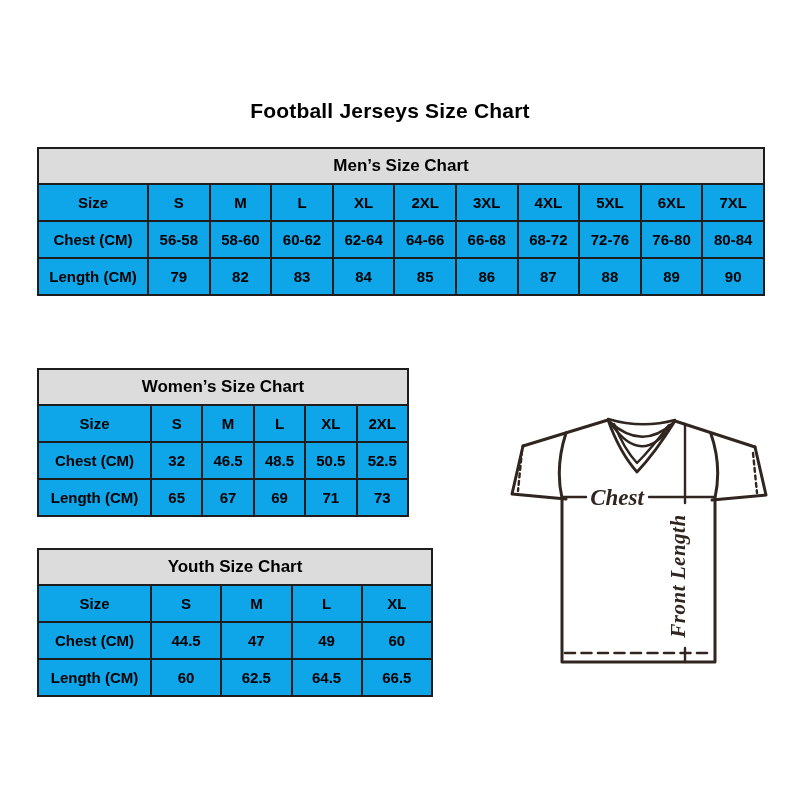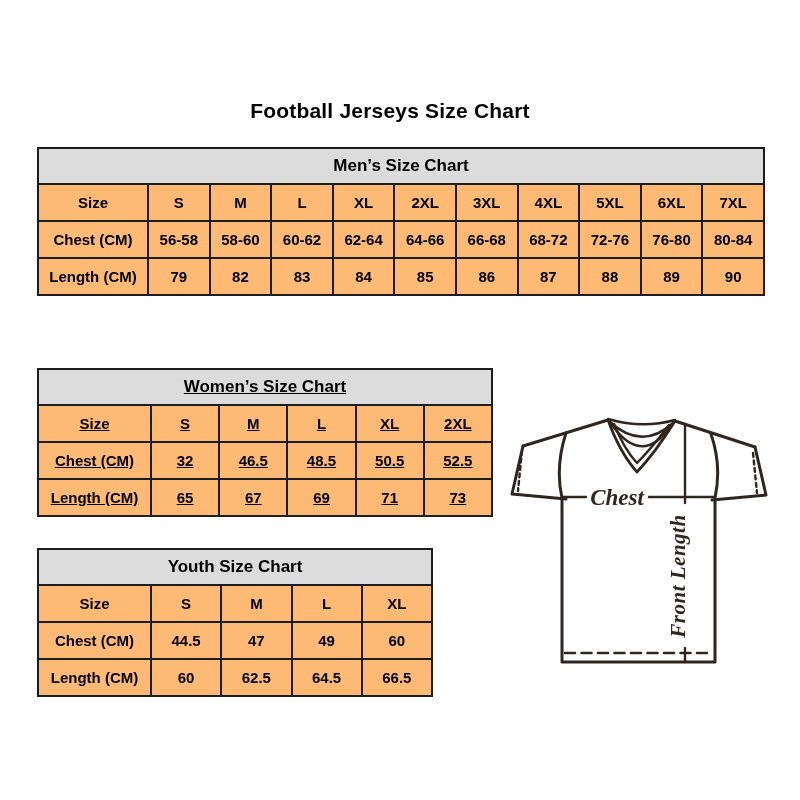--- a/index.html
+++ b/index.html
@@ -12,21 +12,21 @@
   body{font-family:"Liberation Sans",sans-serif;color:var(--text);}
   .page{position:relative;width:800px;height:800px;background:#fff;overflow:hidden;}
 
   .page-title{
     position:absolute;top:99px;left:0;width:780px;margin:0;
     text-align:center;font-size:21px;font-weight:bold;color:var(--text);
     letter-spacing:0.2px;
   }
 
   table.size-table{
-    position:absolute;border-collapse:collapse;table-layout:fixed;background:#fdba74;
+    position:absolute;border-collapse:collapse;table-layout:fixed;background:#0ea5e9;
   }
   .size-table th,.size-table td{
     border:2px solid var(--table-border);
     text-align:center;vertical-align:middle;
     font-weight:bold;color:var(--text);
     padding:0;overflow:hidden;white-space:nowrap;
   }
   .size-table td{font-size:15px;height:35px;}
   .size-table th.table-title{
     background:var(--table-header-bg);
@@ -92,21 +92,21 @@
           <td>85</td>
           <td>86</td>
           <td>87</td>
           <td>88</td>
           <td>89</td>
           <td>90</td>
         </tr>
       </tbody>
   </table>
 
-  <table class="size-table" style="left:37px;top:368px;width:456px;text-decoration:underline;">
+  <table class="size-table" style="left:37px;top:368px;width:372px;">
     <colgroup>
         <col style="width:113px;">
       </colgroup>
     <thead>
       <tr>
         <th class="table-title" colspan="6">Women’s Size Chart</th>
       </tr>
     </thead>
     <tbody>
         <tr>

